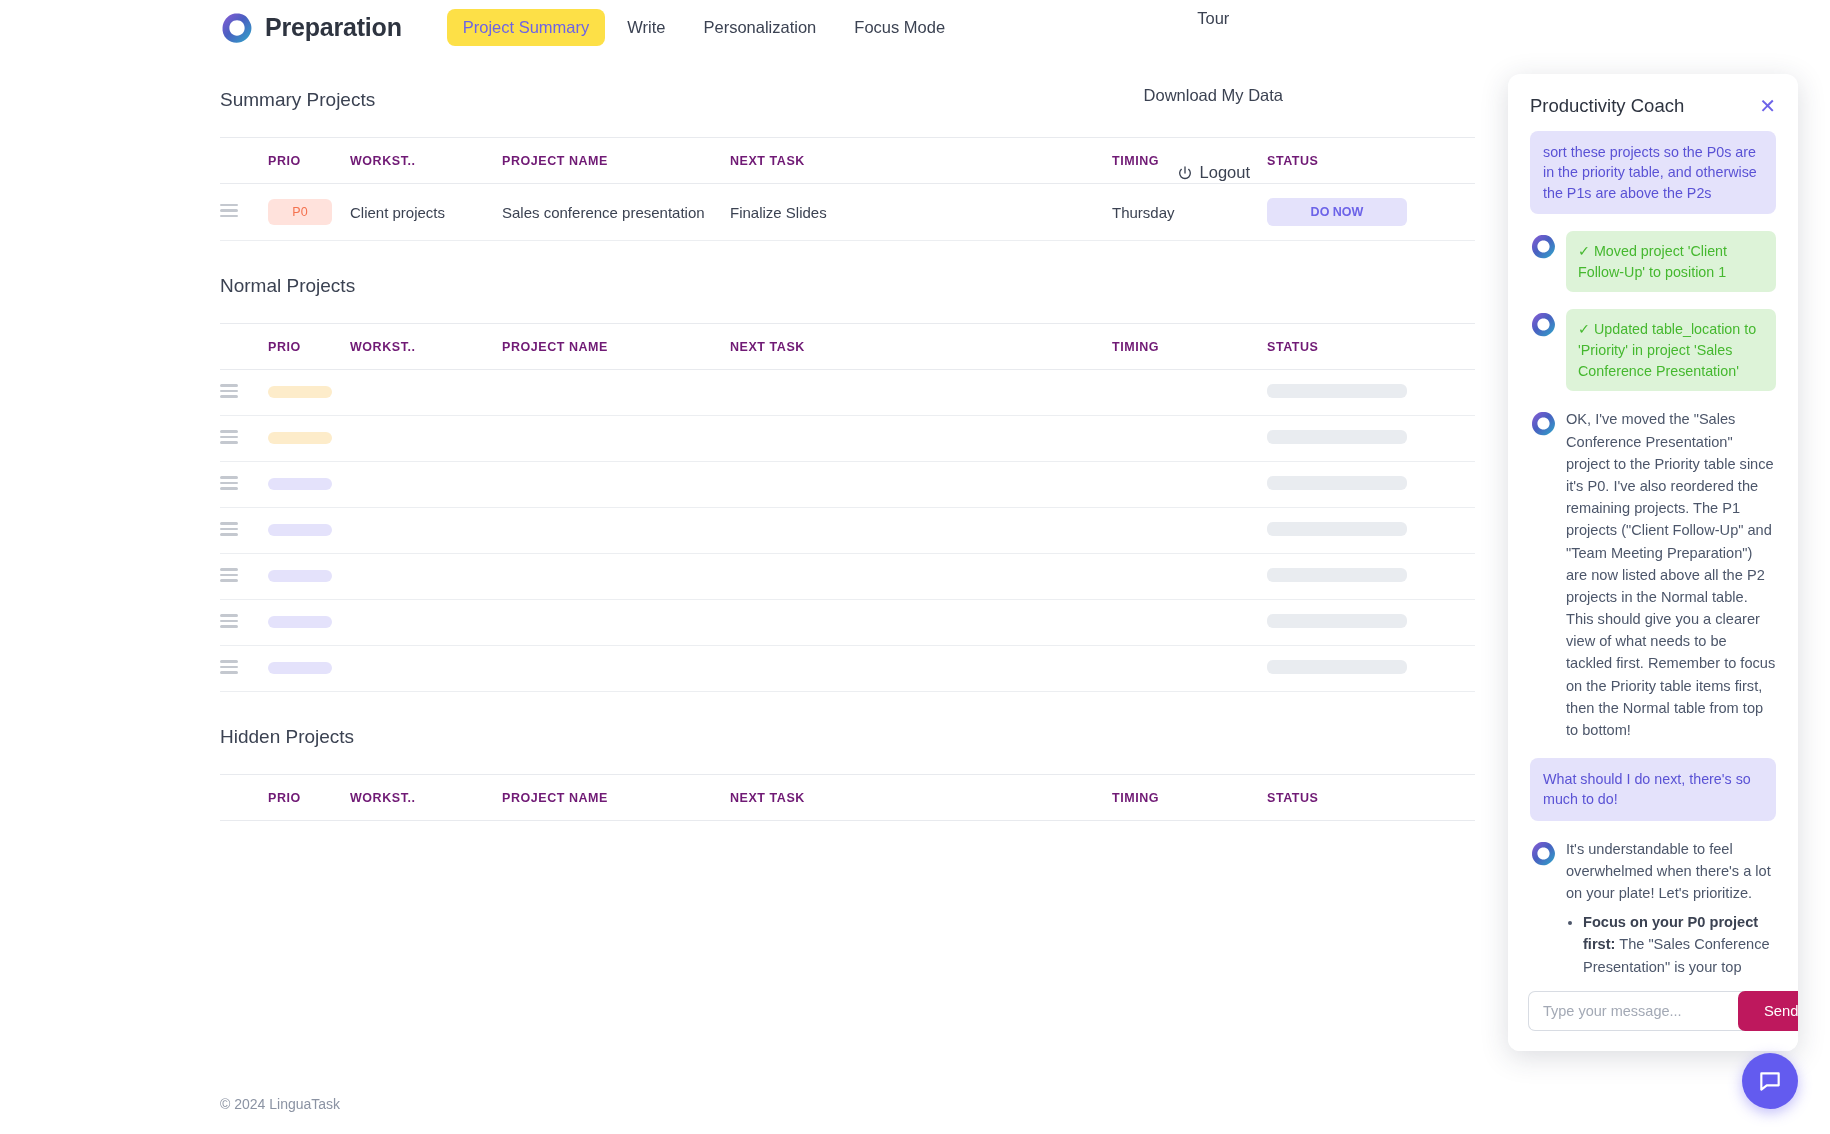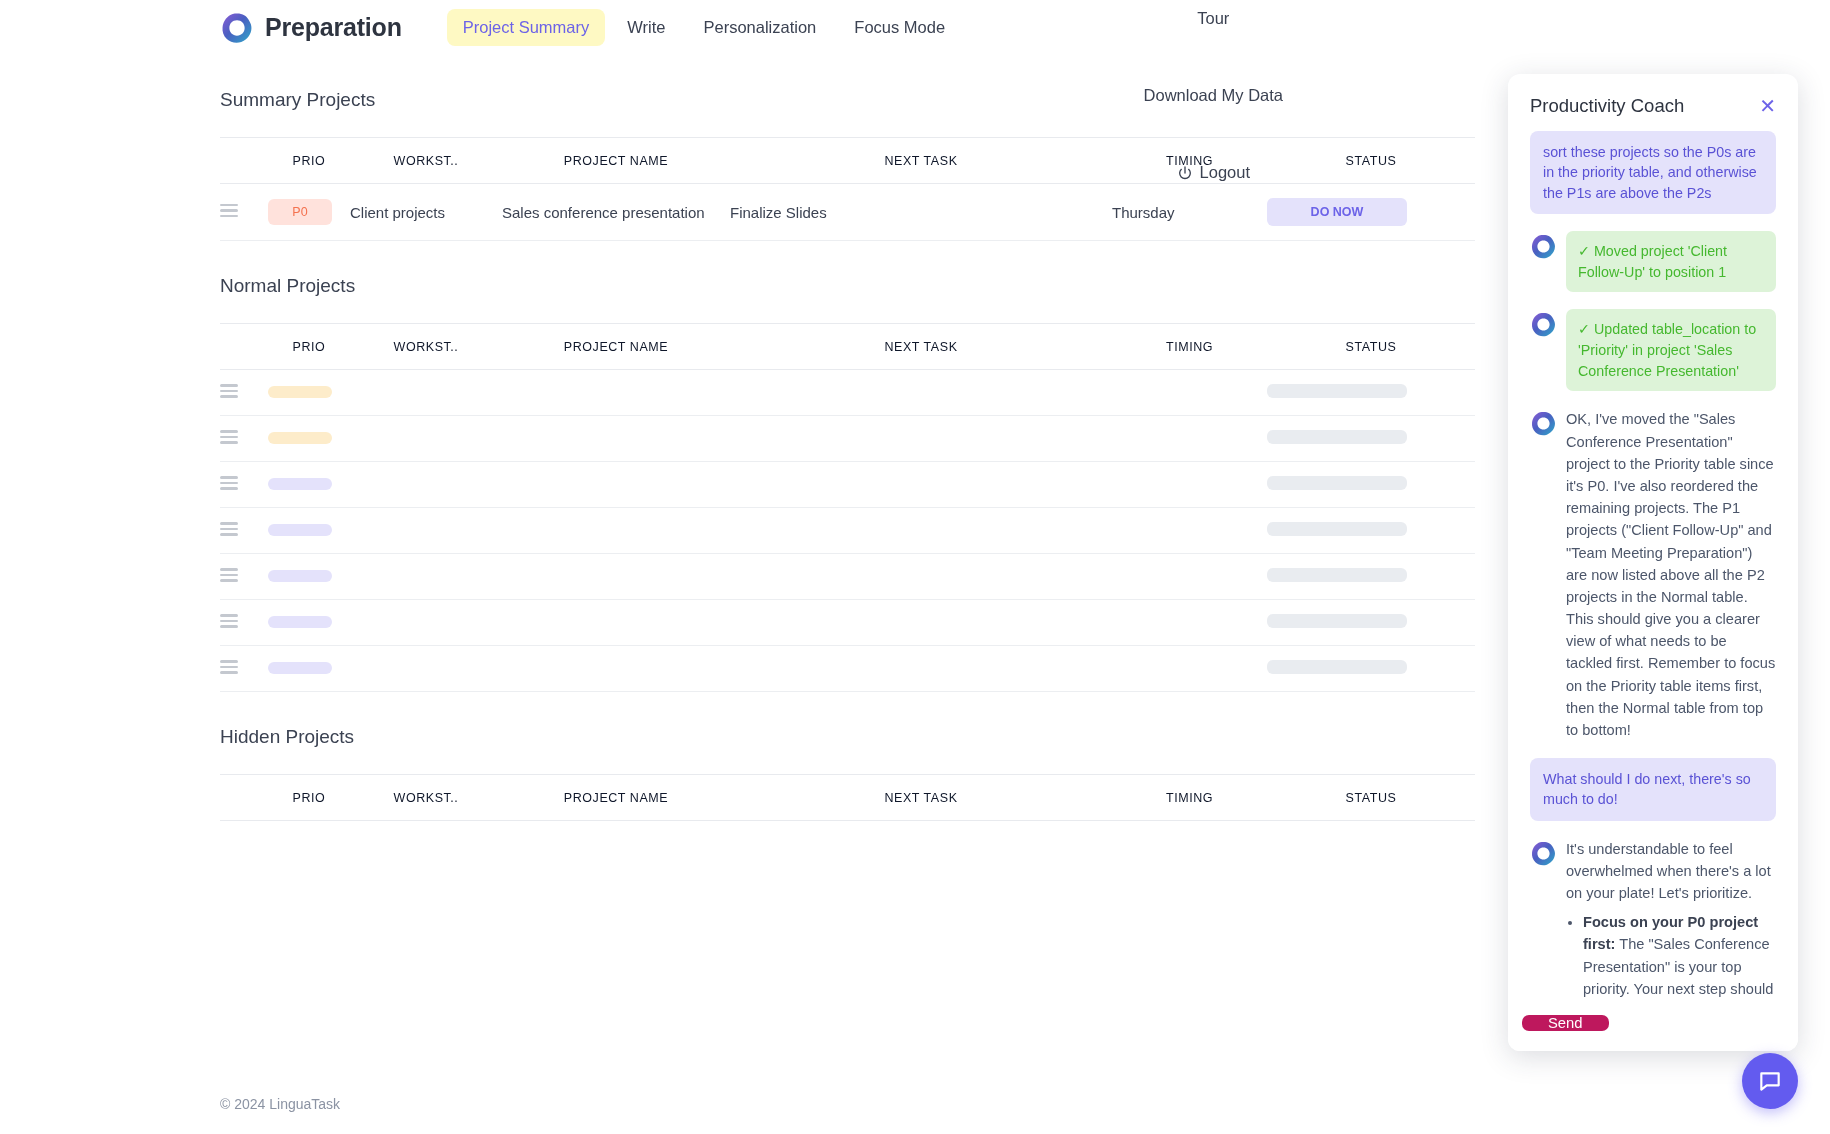--- a/index.html
+++ b/index.html
@@ -25,21 +25,21 @@
   .brand-name {
     font-size: 25px; font-weight: bold; color: #2e3440;
     letter-spacing: -0.2px;
   }
   .nav { display: flex; align-items: center; margin-left: 45px; gap: 6px; }
   .nav-item {
     font-size: 16.5px; color: #3b4252;
     padding: 9px 16px; border-radius: 8px;
     cursor: pointer; white-space: nowrap;
   }
-  .nav-item.active { background: #fef9c3; color: #6c63e8; }
+  .nav-item.active { background: #fde047; color: #6c63e8; }
   .nav-right {
     position: absolute; right: 545px; top: 0; height: 55px;
     display: flex; align-items: center; gap: 40px; flex-direction: column;
   }
   .nav-right .nav-item { padding: 9px 2px; }
   .logout { display: flex; align-items: center; gap: 7px; }
   .power-icon { width: 16px; height: 16px; display: block; }
 
   
   .main { padding: 0 0 0 220px; position: relative; }
@@ -47,22 +47,22 @@
   .section-title {
     font-size: 19px; color: #3b4252; font-weight: normal;
     padding-bottom: 26px;
   }
   table.projects {
     width: 1255px;
     border-collapse: collapse;
     table-layout: fixed;
   }
   table.projects th {
-    font-size: 12.5px; font-weight: normal; letter-spacing: 0.55px;
-    color: #0f172a; text-align: center;
+    font-size: 12.5px; font-weight: bold; letter-spacing: 0.55px;
+    color: #701a75; text-align: left;
     padding: 16px 0 15px 0;
     border-top: 1px solid #e8eaee;
     border-bottom: 1px solid #e8eaee;
   }
   table.projects td {
     font-size: 15px; color: #3b4252;
     padding: 14px 0;
     border-bottom: 1px solid #eceef1;
     vertical-align: middle;
   }
@@ -444,20 +444,21 @@
         </svg>
         <div class="bubble-bot">
           <div>It's understandable to feel overwhelmed when there's a lot on your plate! Let's prioritize.</div>
           <ul>
             <li><strong>Focus on your P0 project first:</strong> The "Sales Conference Presentation" is your top priority. Your next step should be "Finalize Slides". Given the</li>
           </ul>
         </div>
       </div>
     </div>
   <div class="chat-footer">
+    <input class="chat-input" type="text" placeholder="Type your message..." style="">
     <button class="send-btn">Send</button>
   </div>
 </div>
 
 <div class="fab">
   <svg viewBox="0 0 24 24" fill="none" stroke="#ffffff" stroke-width="2" stroke-linejoin="round">
     <path d="M4 5h16v11H9l-5 4V5z"></path>
   </svg>
 </div>
 

